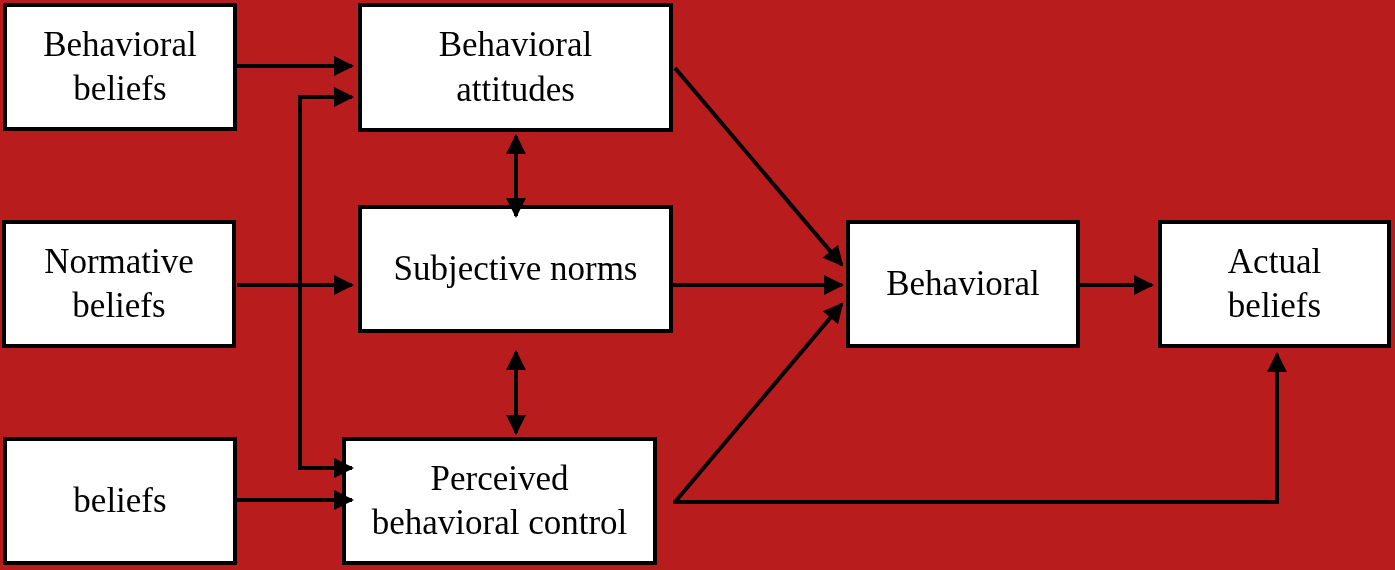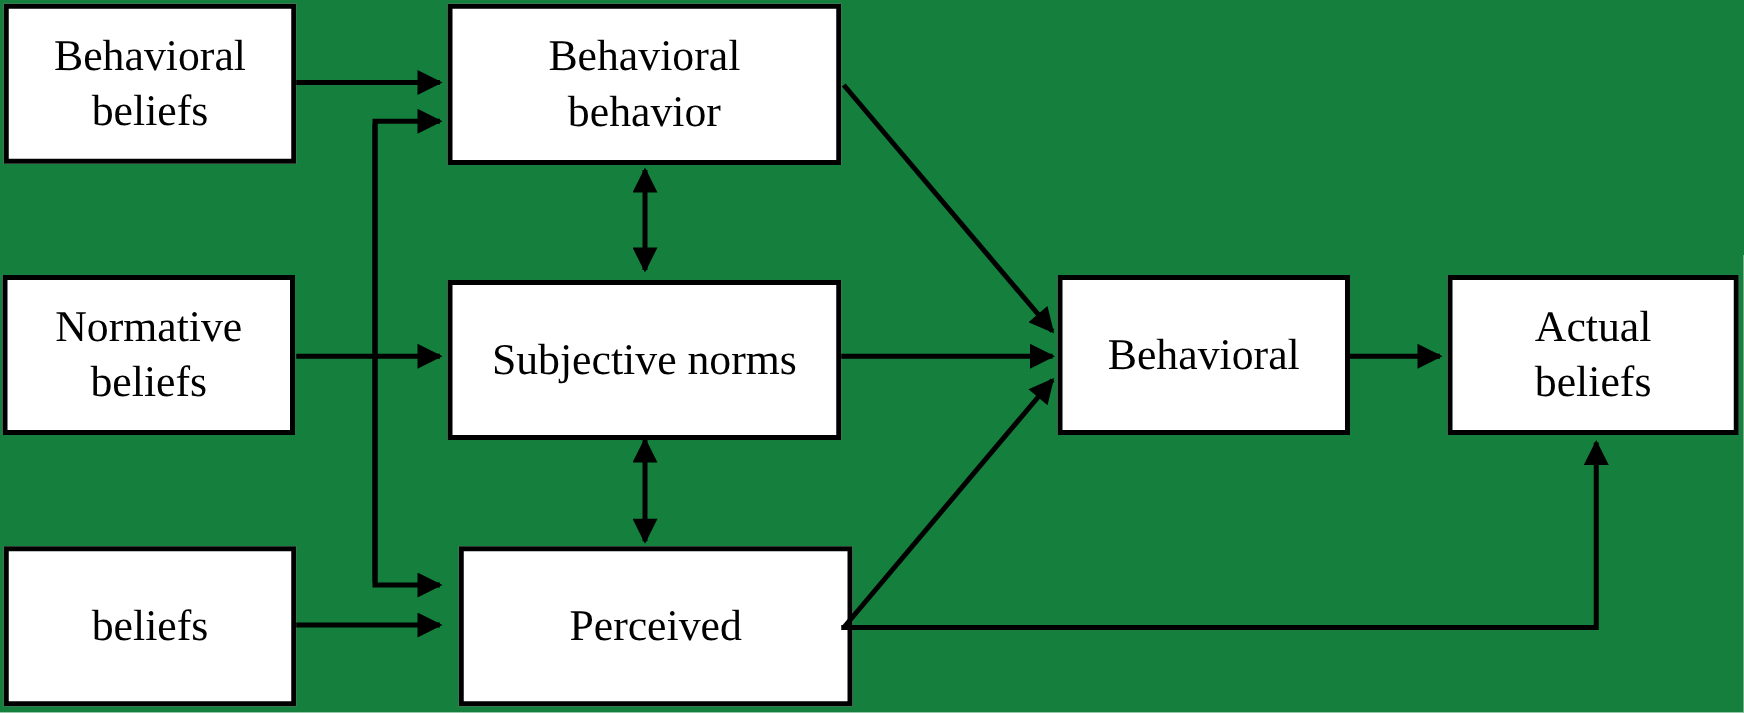--- a/index.html
+++ b/index.html
@@ -1,19 +1,19 @@
 <!DOCTYPE html>
 <html><head>
 <meta charset="utf-8">
 <style>
   html,body{margin:0;padding:0;background:#ffffff;}
   .canvas{
     position:relative;
     width:1395px;height:570px;
-    background:#15803d;
+    background:#b91c1c;
     font-family:"Liberation Serif","DejaVu Serif",serif;
     overflow:hidden;
   }
   .node{
     position:absolute;
     box-sizing:border-box;
     border:4px solid #000000;
     background:#ffffff;
     display:flex;
     flex-direction:column;
@@ -51,29 +51,30 @@
     <span class="ln">Normative</span>
     <span class="ln">beliefs</span>
   </div>
 
   <div class="node" style="left:3px;top:437px;width:234px;height:128px">
     <span class="ln">beliefs</span>
   </div>
 
   <div class="node" style="left:358px;top:3px;width:315px;height:129px">
     <span class="ln">Behavioral</span>
-    <span class="ln">behavior</span>
+    <span class="ln">attitudes</span>
   </div>
 
-  <div class="node" style="left:358px;top:224px;width:315px;height:128px">
+  <div class="node" style="left:358px;top:205px;width:315px;height:128px">
     <span class="ln">Subjective norms</span>
   </div>
 
-  <div class="node" style="left:367px;top:437px;width:315px;height:128px">
+  <div class="node" style="left:342px;top:437px;width:315px;height:128px">
     <span class="ln">Perceived</span>
+    <span class="ln">behavioral control</span>
   </div>
 
   <div class="node" style="left:846px;top:220px;width:234px;height:128px">
     <span class="ln">Behavioral</span>
   </div>
 
   <div class="node" style="left:1158px;top:220px;width:233px;height:128px">
     <span class="ln">Actual</span>
     <span class="ln">beliefs</span>
   </div>

